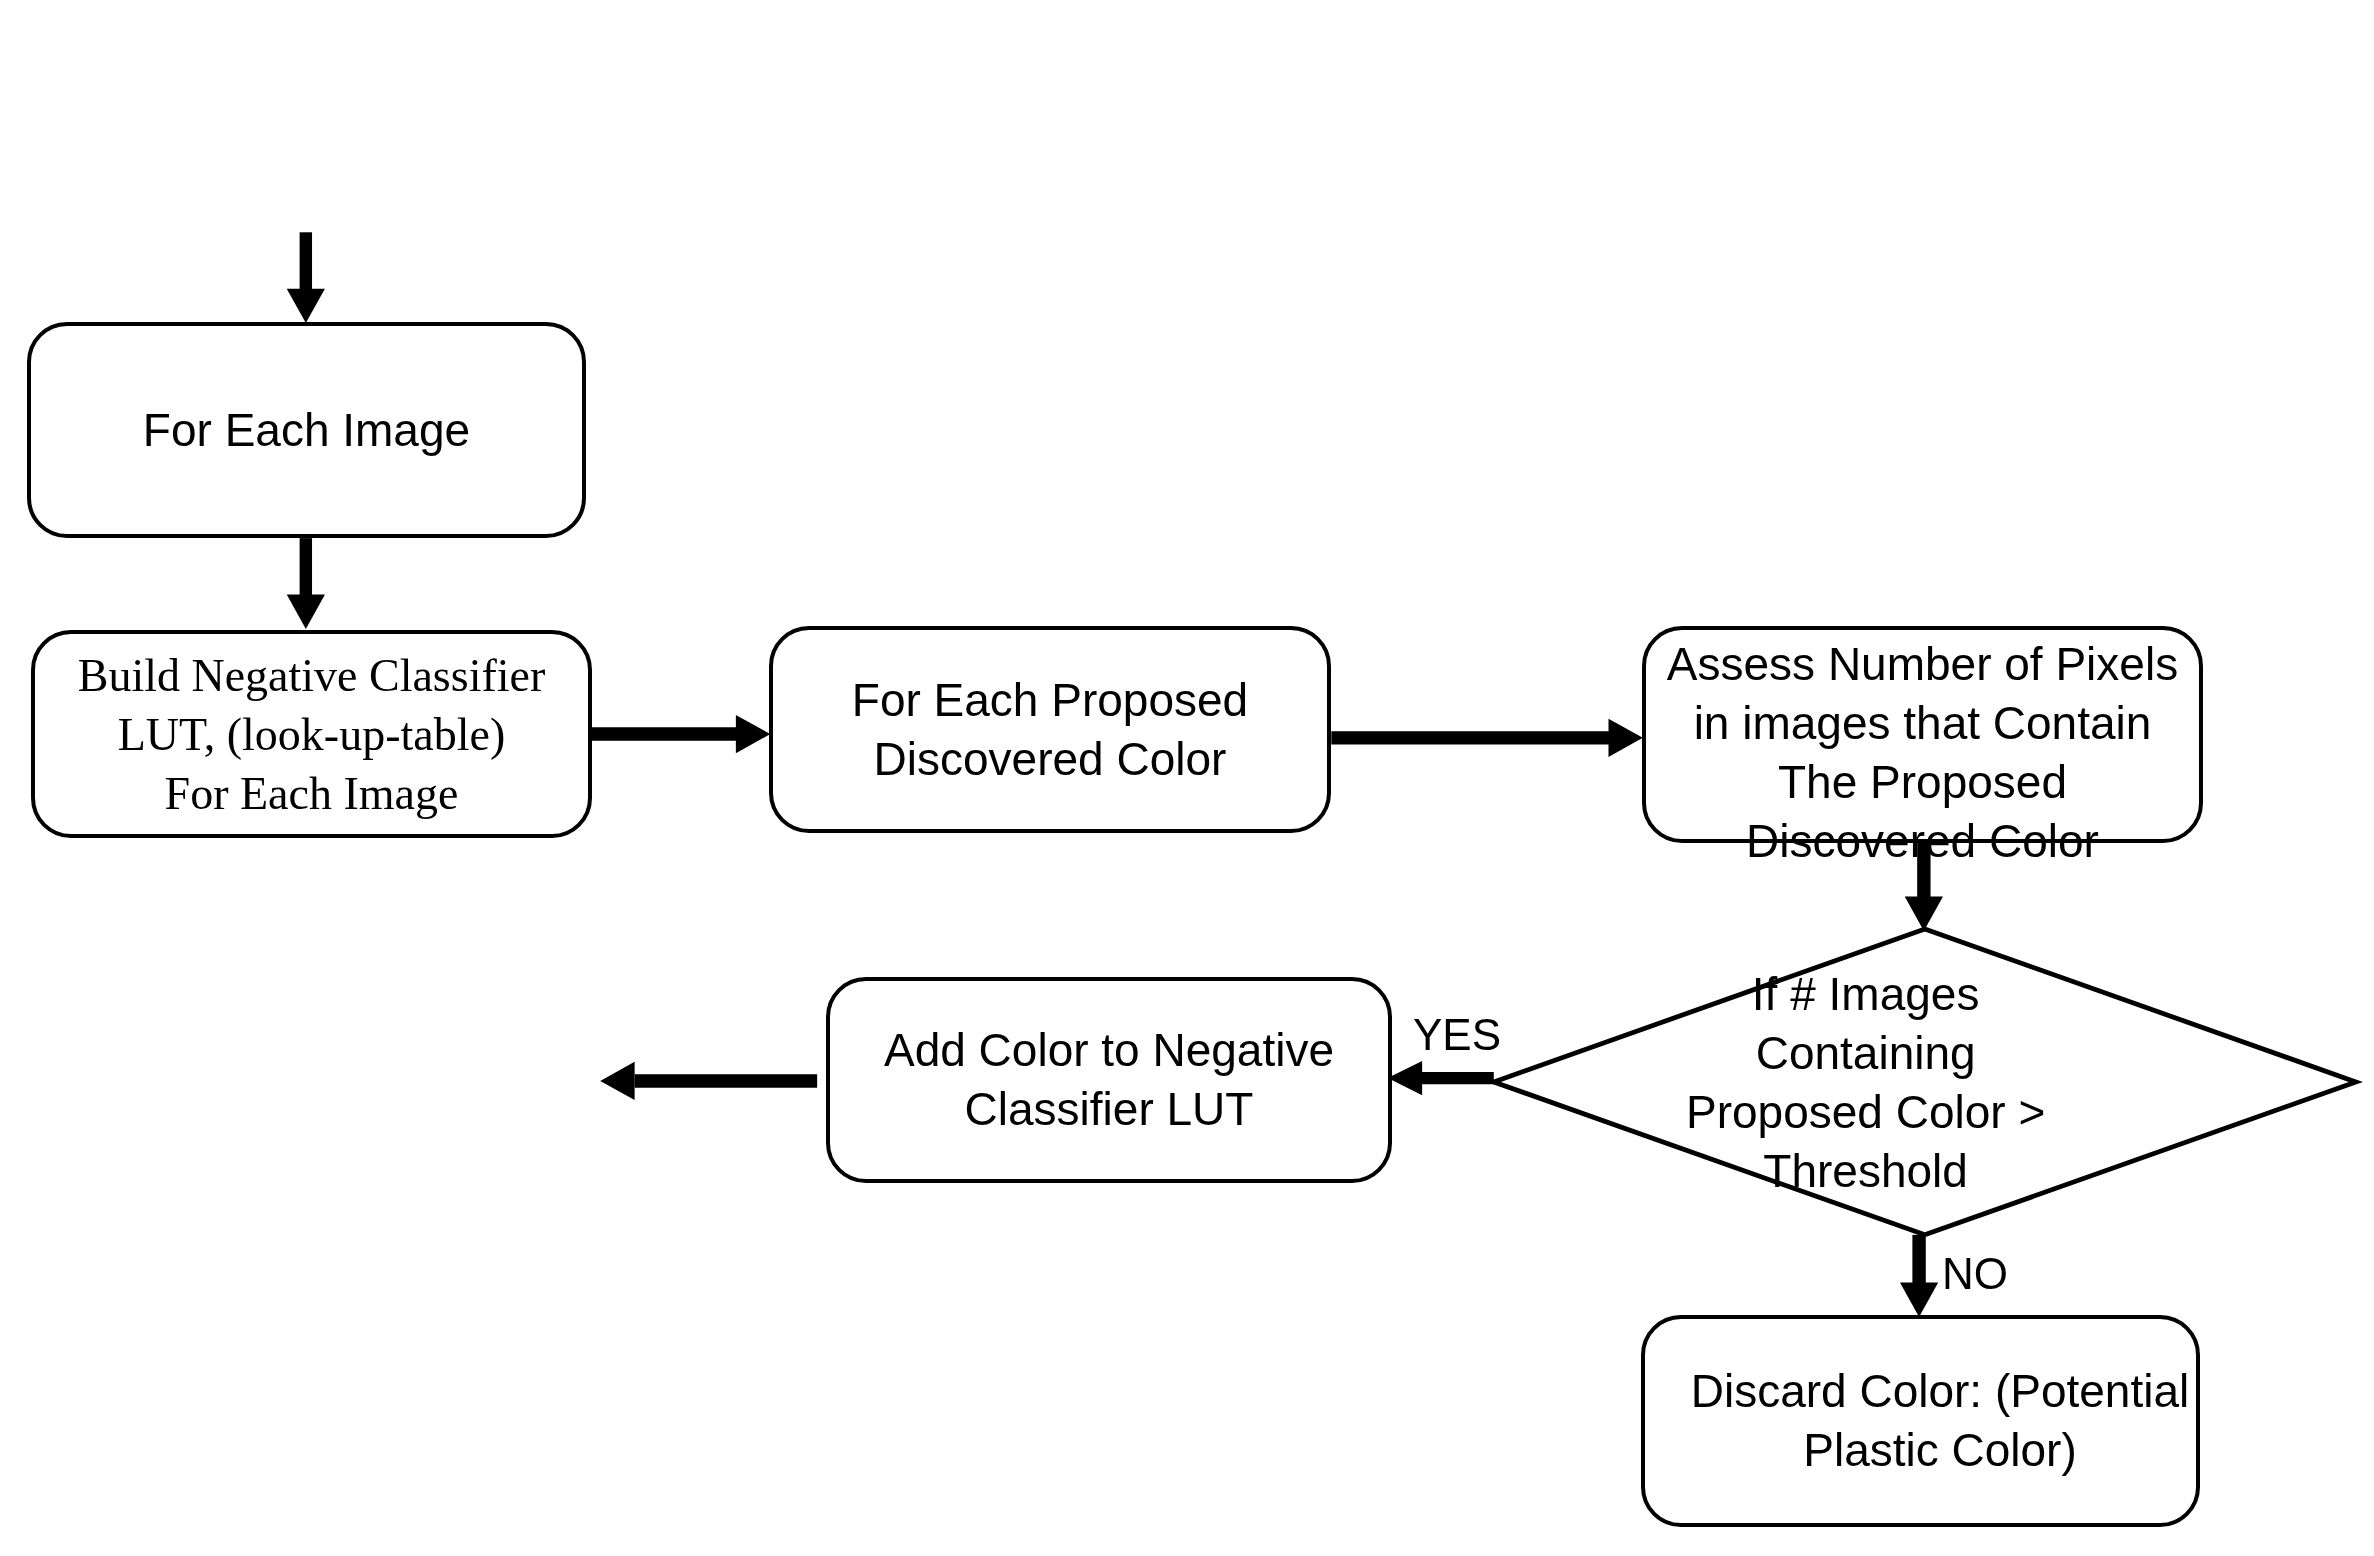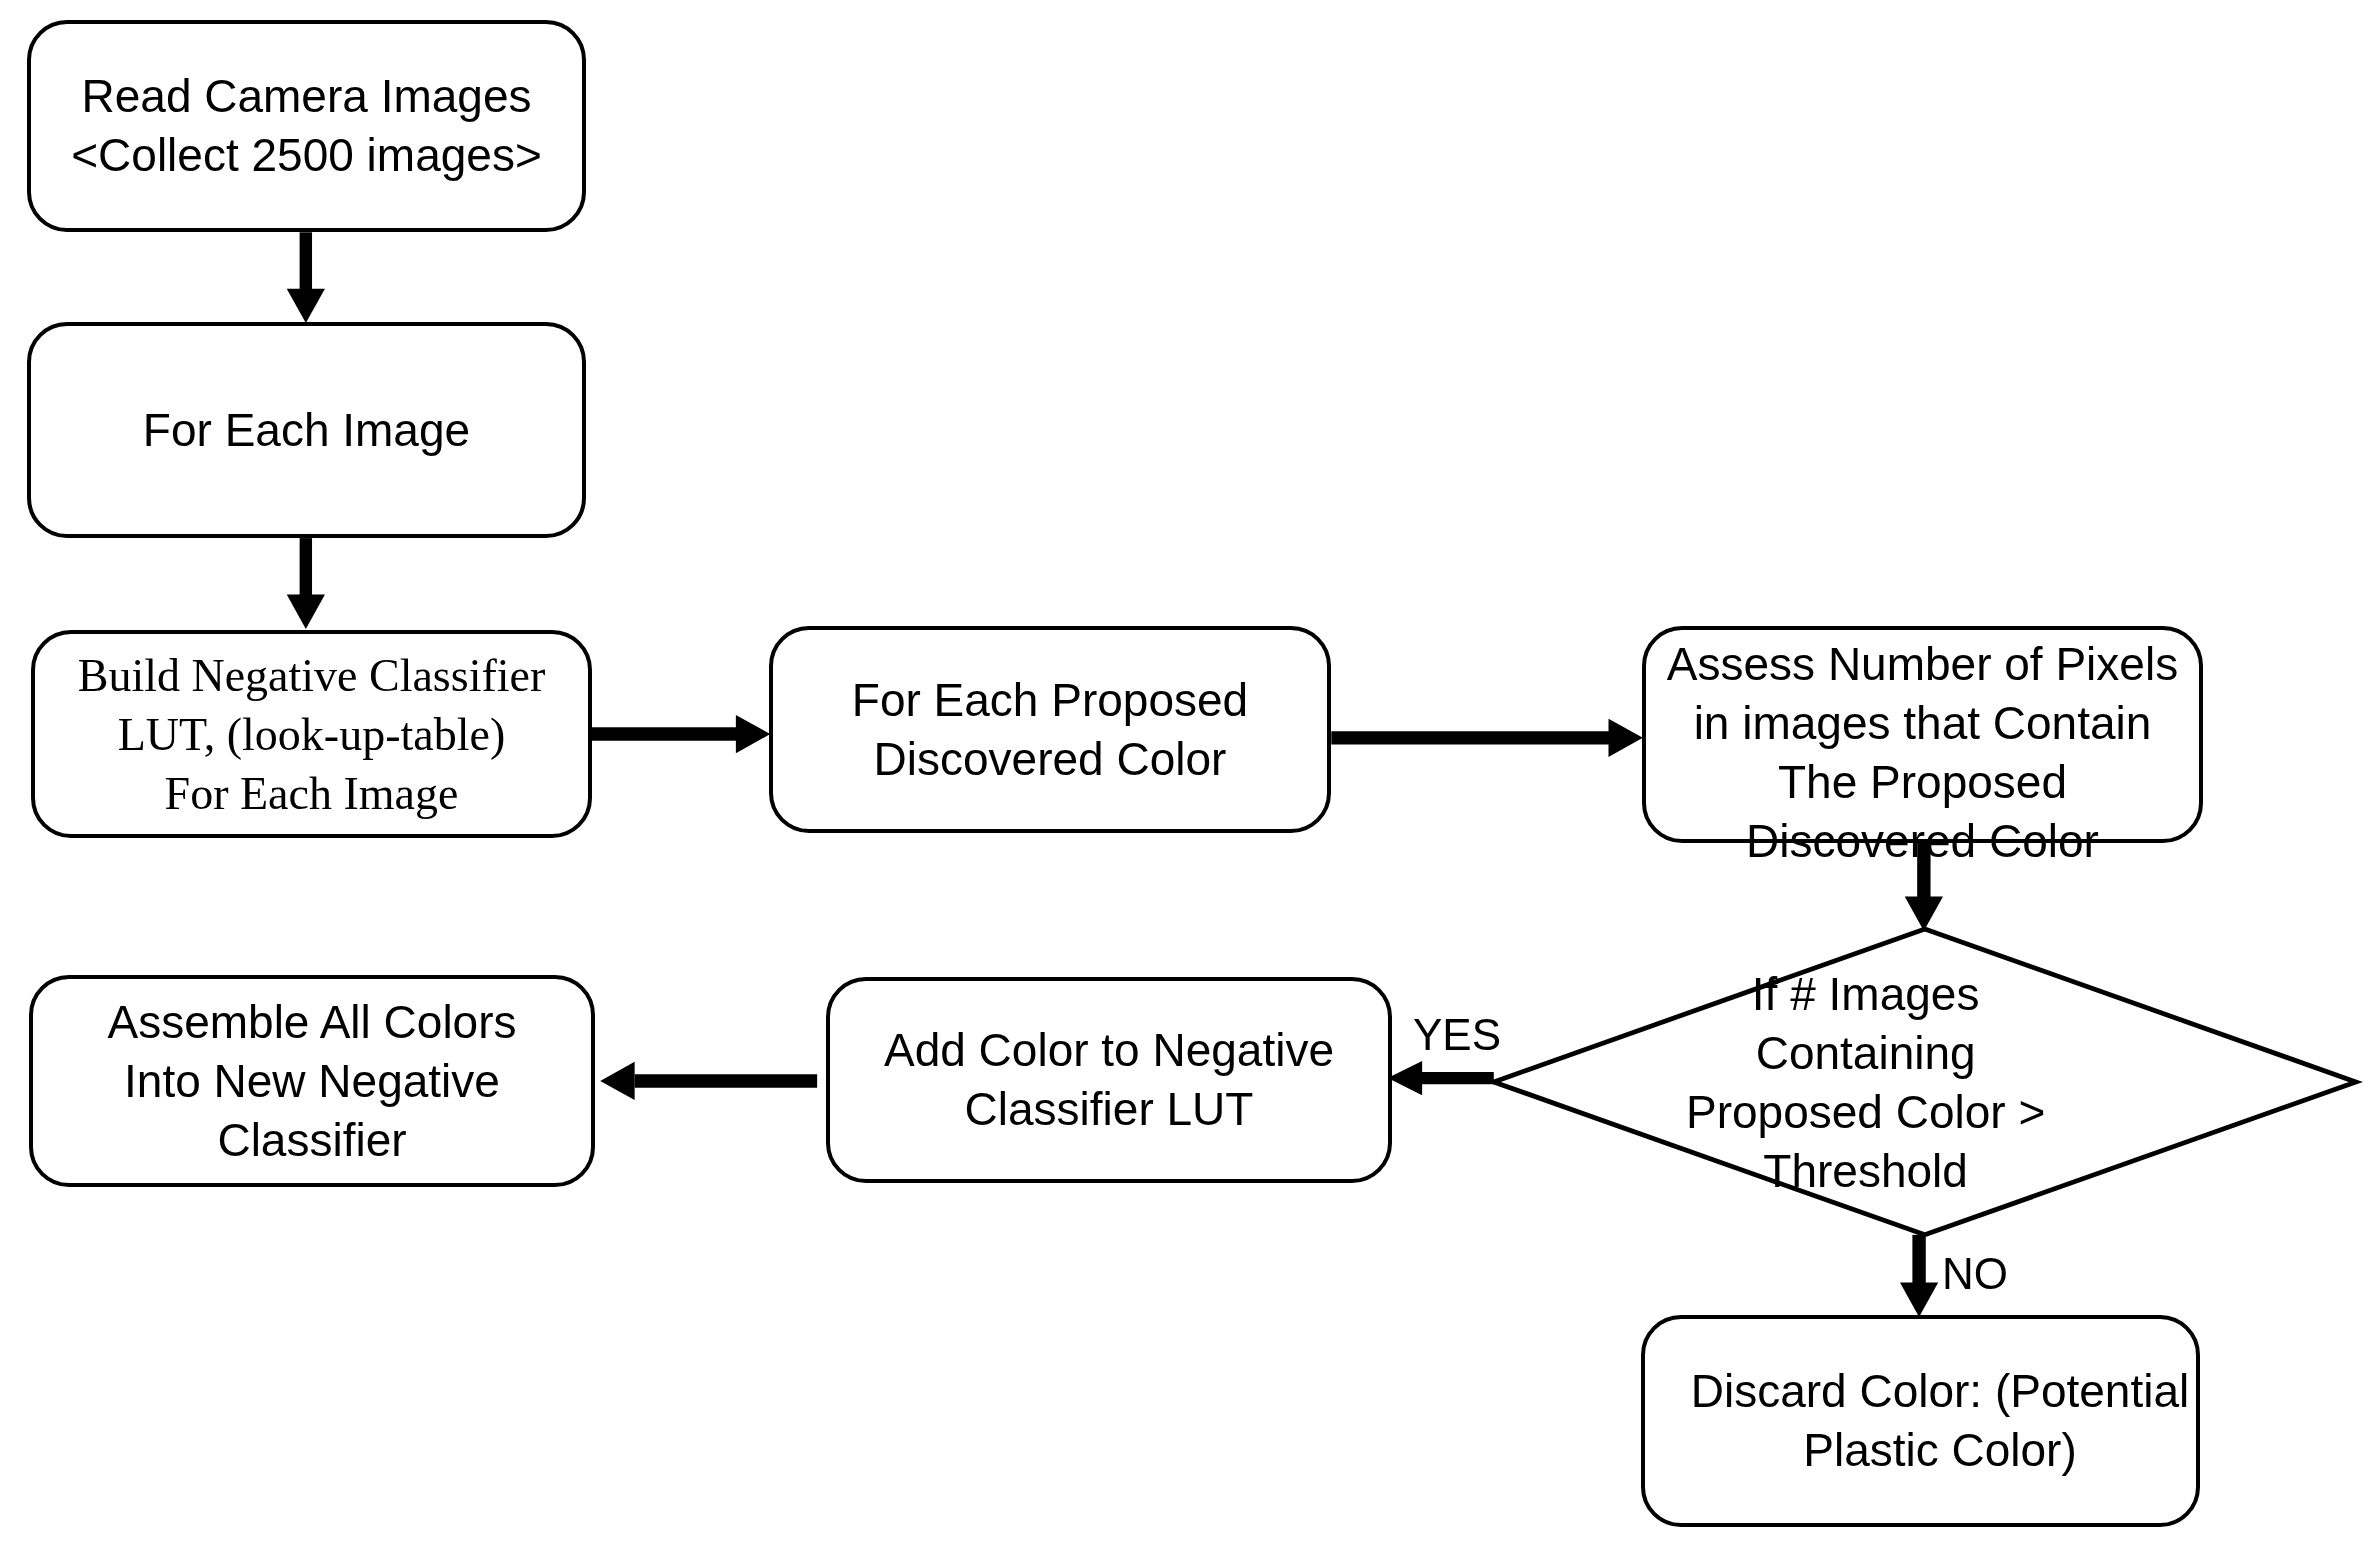--- a/index.html
+++ b/index.html
@@ -89,24 +89,20 @@
       <line x1="855" y1="1131" x2="664" y2="1131" stroke="#000000" stroke-width="14"></line>
       <polygon points="628,1131 664,1111 664,1151" fill="#000000"></polygon>
     </g>
 
     <g>
       <line x1="2008" y1="1292" x2="2008" y2="1346" stroke="#000000" stroke-width="14"></line>
       <polygon points="2008,1378 1988,1342 2028,1342" fill="#000000"></polygon>
     </g>
   </svg>
 
-  <div class="flow-box" style="left:27px; top:20px; width:559px; height:212px;">
-    <div class="node-label">Read Camera Images
-&lt;Collect 2500 images&gt;</div>
-  </div>
 
   <div class="flow-box" style="left:27px; top:322px; width:559px; height:216px;">
     <div class="node-label">For Each Image</div>
   </div>
 
   <div class="flow-box" style="left:31px; top:630px; width:561px; height:208px;font-family:Liberation Serif, serif;">
     <div class="node-label">Build Negative Classifier
 LUT, (look-up-table)
 For Each Image</div>
   </div>
@@ -128,25 +124,20 @@
 Containing
 Proposed Color &gt;
 Threshold</div>
   </div>
 
   <div class="flow-box" style="left:826px; top:977px; width:566px; height:206px;">
     <div class="node-label">Add Color to Negative
 Classifier LUT</div>
   </div>
 
-  <div class="flow-box" style="left:29px; top:975px; width:566px; height:212px;">
-    <div class="node-label">Assemble All Colors
-Into New Negative
-Classifier</div>
-  </div>
 
   <div class="flow-box" style="left:1641px; top:1315px; width:559px; height:212px;padding-left:39px;">
     <div class="node-label">Discard Color: (Potential
 Plastic Color)</div>
   </div>
 
   <div class="edge-label" style="left:1413px; top:1011px;">YES</div>
 
   <div class="edge-label" style="left:1942px; top:1250px;">NO</div>
 

